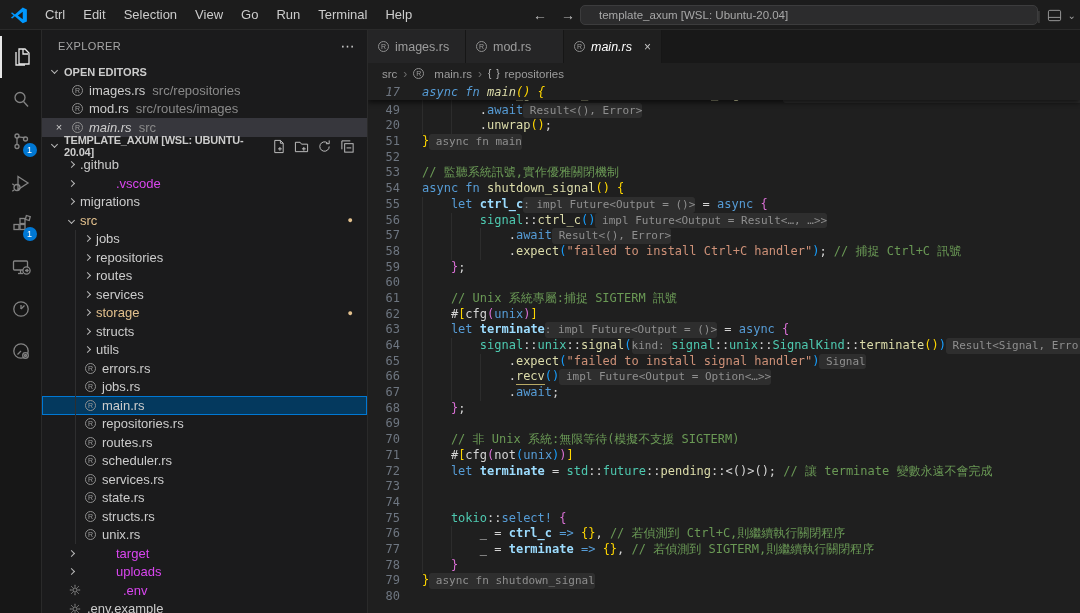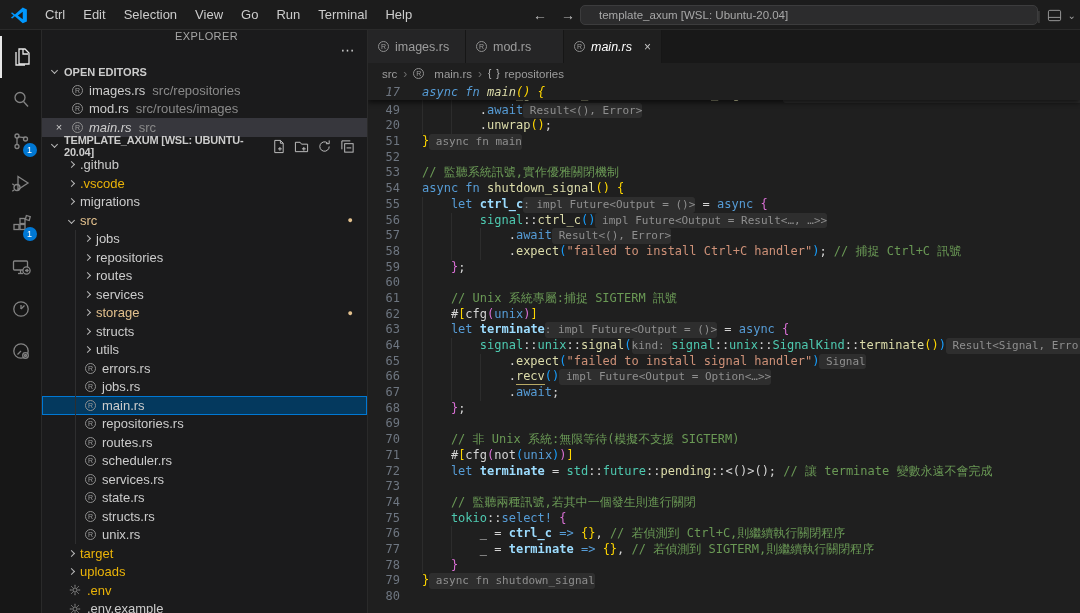--- a/index.html
+++ b/index.html
@@ -25,38 +25,38 @@
     position:relative; }
   .aitem svg { stroke:#848484; fill:none; stroke-width:1.3; }
   .aitem.active { border-left:2px solid #e7e7e7; }
   .aitem.active svg { stroke:#e7e7e7; }
   .badge { position:absolute; right:5px; bottom:5px; min-width:14px; height:14px; border-radius:7px;
     background:#0078d4; color:#fff; font-size:9px; display:flex; align-items:center; justify-content:center; }
   
   .sidebar { width:326px; background:#1b1b1c; border-right:1px solid #2a2a2a; color:#cccccc;
     font-size:13px; overflow:hidden; }
   .sb-title { height:32px; display:flex; align-items:center; padding:0 12px 0 16px;
-    font-size:11px; color:#a6a6a6; letter-spacing:.4px;flex-direction:column; }
+    font-size:11px; color:#a6a6a6; letter-spacing:.4px; }
   .sb-title .dots { margin-left:auto; font-size:14px; color:#cccccc; }
   .sb-sec { height:19px; display:flex; align-items:center; font-weight:bold; font-size:11px;
     color:#cccccc; padding-left:4px; }
   .sb-sec .acts { margin-left:auto; display:flex; gap:8px; padding-right:12px; }
   .sb-sec .acts svg { stroke:#c5c5c5; fill:none; stroke-width:1; }
   .chev { width:5px; height:5px; border-right:1.2px solid #b8b8b8; border-bottom:1.2px solid #b8b8b8;
     display:inline-block; margin:0 7px 0 6px; flex:none; }
   .chev.right { transform:rotate(-45deg); }
   .chev.down  { transform:rotate(45deg); margin-top:-3px; }
   .row { height:18.5px; display:flex; align-items:center; position:relative; white-space:nowrap; cursor:default; }
   .row.l0 { padding-left:27px; }
   .row.l1 { padding-left:43px; }
   .row.l1::before { content:''; position:absolute; left:33px; top:0; bottom:0; border-left:1px solid #2e2e2f; }
   .row .chev { margin:0 6px 0 0; }
   .row.sel { background:#04395e; box-shadow:inset 0 0 0 1px #0078d4; }
   .row .dot { margin-left:auto; margin-right:14px; color:#e2c08d; font-size:9px; }
-  .row.dim .lbl { color:#eab308; }
+  .row.dim .lbl { color:#d946ef;margin-left:36px; }
   .row.mod .lbl { color:#e2c08d; }
   .rsic { width:11px; height:11px; border:1px solid #8f8f8f; border-radius:50%; color:#9d9d9d;
     font-size:7px; display:inline-flex; align-items:center; justify-content:center; flex:none;
     margin-right:6px; font-family:"Liberation Sans",sans-serif; }
   .oe-row { height:18.5px; display:flex; align-items:center; padding-left:30px; white-space:nowrap; }
   .oe-row.sel { background:#37373d; padding-left:10px; }
   .oe-row .x { width:14px; margin-right:6px; color:#cccccc; font-size:11px; text-align:center; }
   .oe-row .path { color:#8a8a8a; font-size:13px; margin-left:7px; }
   .oe-row .nm.it { font-style:italic; }
   
@@ -399,21 +399,21 @@
           <div class="cl"><span class="num">64</span><span class="txt"><span class="ig"></span><span class="ig"></span><span class="tt">signal</span><span class="td">::</span><span class="tt">unix</span><span class="td">::</span><span class="tf">signal</span><span class="tb3">(</span><span class="ti">kind: </span><span class="tt">signal</span><span class="td">::</span><span class="tt">unix</span><span class="td">::</span><span class="tt">SignalKind</span><span class="td">::</span><span class="tf">terminate</span><span class="tb1">()</span><span class="tb3">)</span><span class="ti"> Result&lt;Signal, Error&gt;</span></span></div>
           <div class="cl"><span class="num">65</span><span class="txt"><span class="ig"></span><span class="ig"></span><span class="ig"></span><span class="td">.</span><span class="tf">expect</span><span class="tb3">(</span><span class="ts">"failed to install signal handler"</span><span class="tb3">)</span><span class="ti"> Signal</span></span></div>
           <div class="cl"><span class="num">66</span><span class="txt"><span class="ig"></span><span class="ig"></span><span class="ig"></span><span class="td">.</span><span class="tf tu">recv</span><span class="tb3">()</span><span class="ti"> impl Future&lt;Output = Option&lt;…&gt;&gt;</span></span></div>
           <div class="cl"><span class="num">67</span><span class="txt"><span class="ig"></span><span class="ig"></span><span class="ig"></span><span class="td">.</span><span class="tk">await</span><span class="td">;</span></span></div>
           <div class="cl"><span class="num">68</span><span class="txt"><span class="ig"></span><span class="tb2">}</span><span class="td">;</span></span></div>
           <div class="cl"><span class="num">69</span><span class="txt"><span class="ig"></span></span></div>
           <div class="cl"><span class="num">70</span><span class="txt"><span class="ig"></span><span class="tc">// 非 Unix 系統:無限等待(模擬不支援 SIGTERM)</span></span></div>
           <div class="cl"><span class="num">71</span><span class="txt"><span class="ig"></span><span class="td">#</span><span class="tb1">[</span><span class="td">cfg</span><span class="tb2">(</span><span class="td">not</span><span class="tb3">(</span><span class="tk">unix</span><span class="tb3">)</span><span class="tb2">)</span><span class="tb1">]</span></span></div>
           <div class="cl"><span class="num">72</span><span class="txt"><span class="ig"></span><span class="tk">let</span><span class="td"> </span><span class="tv">terminate</span><span class="td"> = </span><span class="tt">std</span><span class="td">::</span><span class="tt">future</span><span class="td">::</span><span class="tf">pending</span><span class="td">::&lt;()&gt;(); </span><span class="tc">// 讓 terminate 變數永遠不會完成</span></span></div>
           <div class="cl"><span class="num">73</span><span class="txt"><span class="ig"></span></span></div>
-          <div class="cl"><span class="num">74</span><span class="txt"><span class="ig"></span><span class="tc">// 監聽兩種訊號,若其中一個發生則進行關閉</span></span></div>
+          <div class="cl"><span class="num">74</span><span class="txt"><span class="ig"></span></span></div>
           <div class="cl"><span class="num">75</span><span class="txt"><span class="ig"></span><span class="tt">tokio</span><span class="td">::</span><span class="tk">select!</span><span class="td"> </span><span class="tb2">{</span></span></div>
           <div class="cl"><span class="num">76</span><span class="txt"><span class="ig"></span><span class="ig"></span><span class="td">_ = </span><span class="tv">ctrl_c</span><span class="td"> </span><span class="tk">=&gt;</span><span class="td"> </span><span class="tb1">{}</span><span class="td">, </span><span class="tc">// 若偵測到 Ctrl+C,則繼續執行關閉程序</span></span></div>
           <div class="cl"><span class="num">77</span><span class="txt"><span class="ig"></span><span class="ig"></span><span class="td">_ = </span><span class="tv">terminate</span><span class="td"> </span><span class="tk">=&gt;</span><span class="td"> </span><span class="tb1">{}</span><span class="td">, </span><span class="tc">// 若偵測到 SIGTERM,則繼續執行關閉程序</span></span></div>
           <div class="cl"><span class="num">78</span><span class="txt"><span class="ig"></span><span class="tb2">}</span></span></div>
           <div class="cl"><span class="num">79</span><span class="txt"><span class="tb1">}</span><span class="ti"> async fn shutdown_signal</span></span></div>
           <div class="cl"><span class="num">80</span><span class="txt"></span></div>
         </div>
     </div>
   </div>
 </div>

